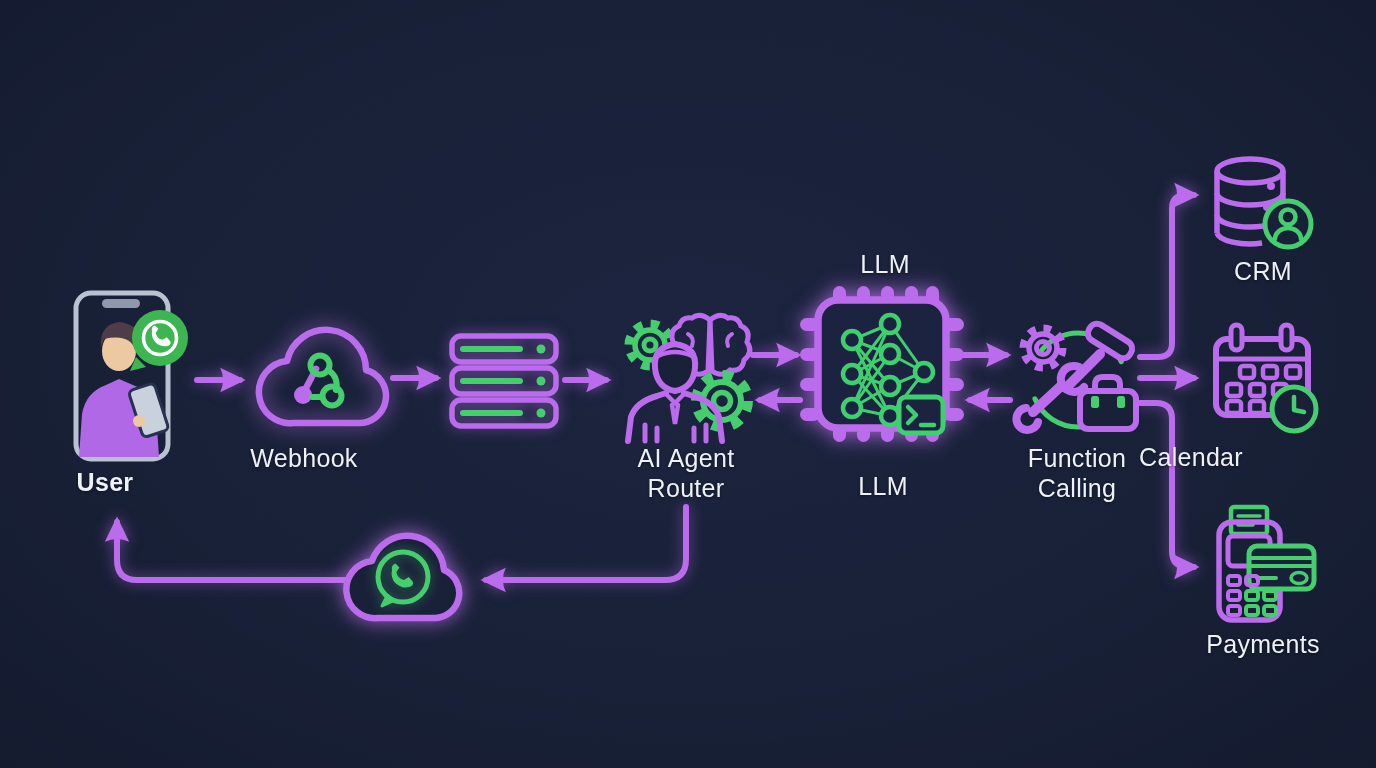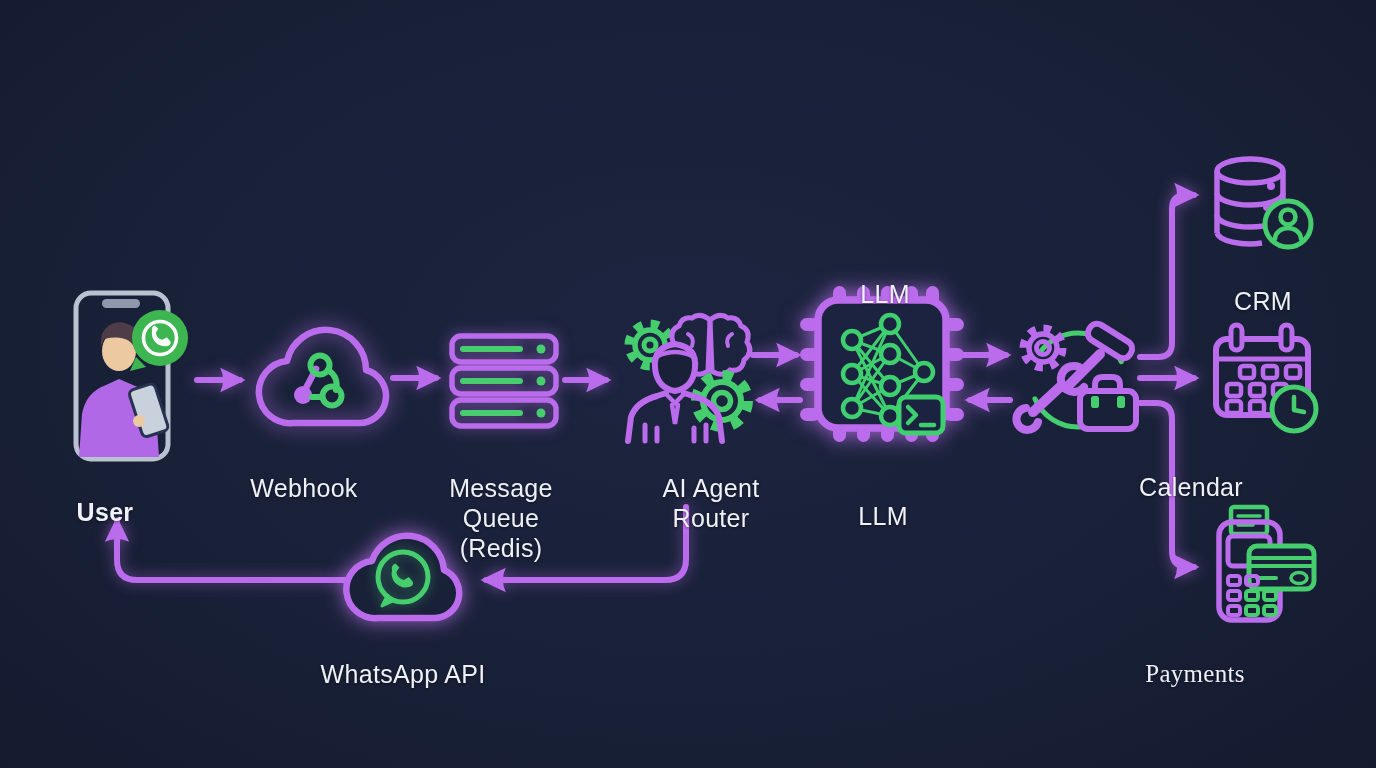--- a/index.html
+++ b/index.html
@@ -8,21 +8,20 @@
     position:relative; width:1376px; height:768px;
     background: radial-gradient(ellipse at 50% 45%, #1c2440 0%, #192138 55%, #141b2f 100%);
     font-family:"Liberation Sans", sans-serif;
   }
   svg.layer { position:absolute; left:0; top:0; }
   .lbl {
     position:absolute; transform:translateX(-50%);
     color:#eef1f7; font-size:25px; font-weight:500; letter-spacing:.3px;
     text-align:center; white-space:pre-line; line-height:1.2;
     text-shadow:0 1px 3px rgba(0,0,0,.45);
-    margin-top:30px;
   }
   .glow-p { filter: drop-shadow(0 0 7px rgba(190,110,240,.55)); }
   .glow-p2 { filter: drop-shadow(0 0 10px rgba(200,120,250,.75)); }
   .glow-g { filter: drop-shadow(0 0 6px rgba(70,210,115,.45)); }
 </style>
 </head>
 <body>
 
 <div class="stage">
 
@@ -288,25 +287,23 @@
   </g>
   <g class="glow-g">
     <circle cx="403" cy="577" r="25" fill="none" stroke="#45cd6e" stroke-width="5"></circle>
     <path d="M388,594 L382,606 L395,600" fill="#45cd6e" stroke="#45cd6e" stroke-width="3" stroke-linejoin="round"></path>
     <path d="M392,570 a14,14 0 0 0 17,17 c3.2,-0.4 5,-2.8 3.6,-5.4 l-3.8,-4.6 -4.8,3 a9,9 0 0 1 -7.6,-8 l3,-4.6 -4,-3.8 c-2.8,1 -4.2,3.2 -3.4,6.4 Z" fill="#45cd6e"></path>
   </g>
 </svg>
 
 <div class="lbl" style="left:105px; top:467px;font-weight:bold;">User</div>
 <div class="lbl" style="left:304px; top:443px;">Webhook</div>
-<div class="lbl" style="left:501px; top:443px;">Message
-Queue
-(Redis)</div>
-<div class="lbl" style="left:711px; top:443px;text-align:center;">AI Agent
+<div class="lbl" style="left:686px; top:443px;text-align:center;">AI Agent
 Router</div>
 <div class="lbl" style="left:885px; top:249px;">LLM</div>
 <div class="lbl" style="left:883px; top:471px;">LLM</div>
+<div class="lbl" style="left:1077px; top:443px;">Function
+Calling</div>
 <div class="lbl" style="left:1263px; top:256px;text-align:center;">CRM</div>
 <div class="lbl" style="left:1191px; top:442px;">Calendar</div>
-<div class="lbl" style="left:1195px; top:629px;font-family:Liberation Serif, serif;">Payments</div>
-<div class="lbl" style="left:403px; top:629px;">WhatsApp API</div>
+<div class="lbl" style="left:1263px; top:629px;">Payments</div>
 
 </div>
 
 </body></html>

